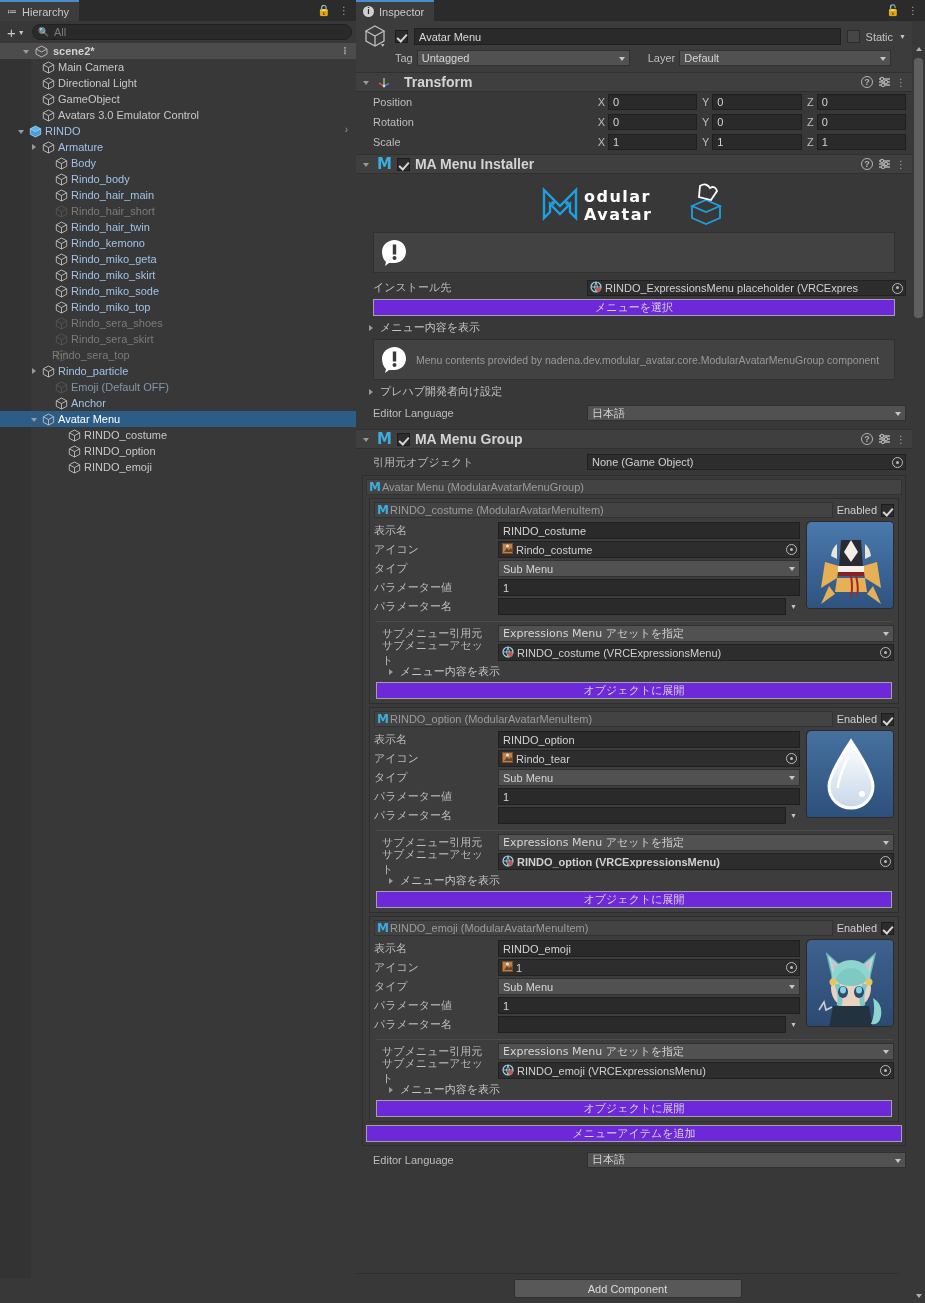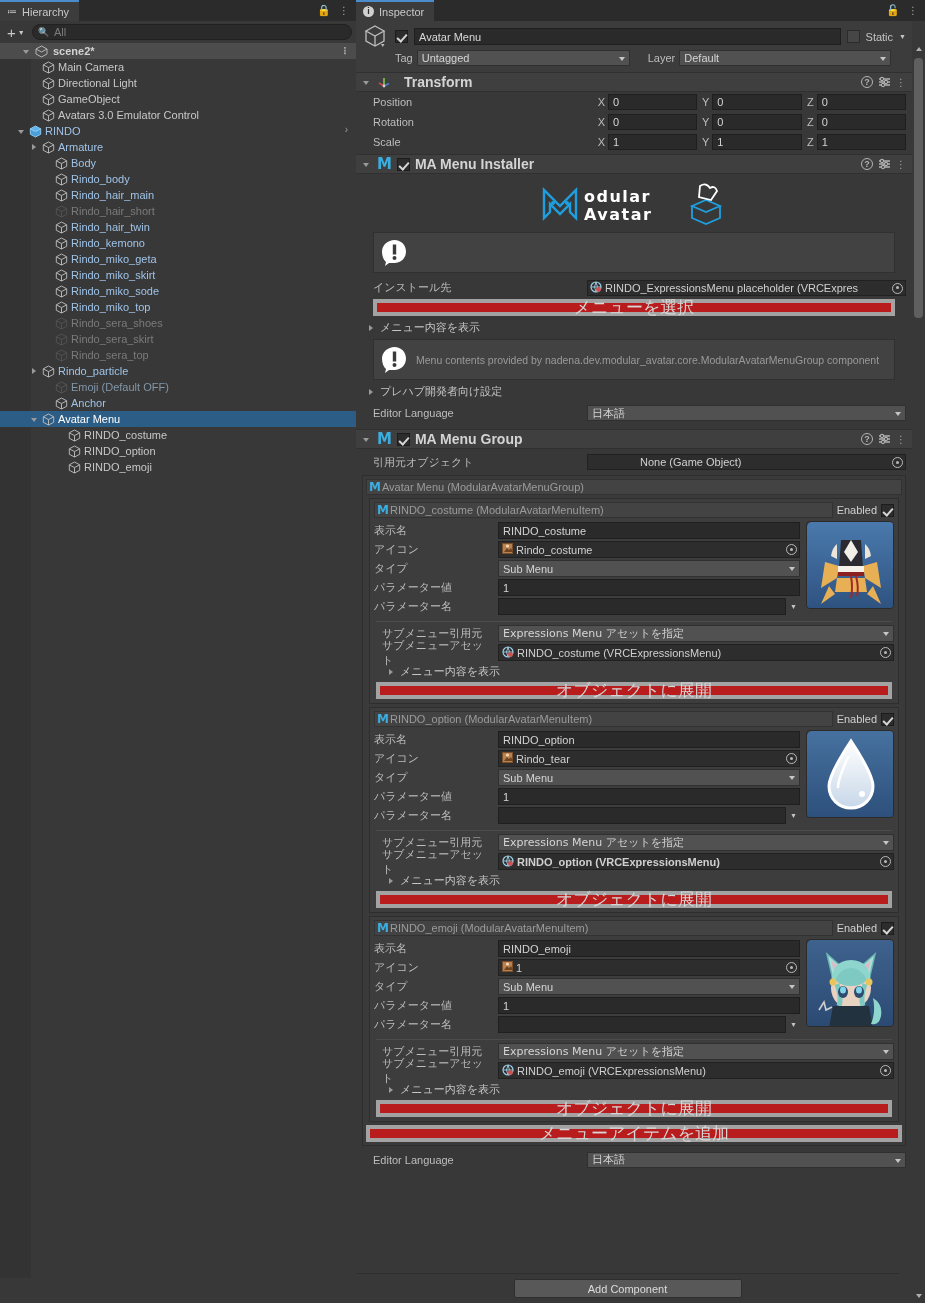--- a/index.html
+++ b/index.html
@@ -122,22 +122,22 @@
     display:flex; gap:8px; align-items:flex-start; padding:6px 7px;
   }
   .helpbox.small { margin:0 17px; }
   .excl { width:27px;height:27px; flex:0 0 27px; }
   .helptxt { font-size:10.5px; color:#c8c8c8; line-height:14px; }
   .helptxt.gray { color:#9a9a9a; font-size:10.5px; }
 
   .foldout { display:flex; align-items:center; gap:3px; padding:4px 0 4px 8px; color:#c6c6c6; font-size:11px; }
 
   .fullbtn {
-    height:17px; background:#b91c1c; border:4px solid #a3a3a3; color:#d6d6d6;
-    display:flex; align-items:center; justify-content:center; font-size:17px;
+    height:17px; background:#6d28d9; border:1px solid #a3a3a3; color:#d6d6d6;
+    display:flex; align-items:center; justify-content:center; font-size:11px;
   }
 
   .objfield {
     flex:1; height:16px; background:#2d2d2d; border:1px solid #212121; color:#d0d0d0;
     font-size:11px; display:flex; align-items:center; padding:0 2px; gap:3px; position:relative; overflow:hidden;
   }
   .objfield .pick {
     position:absolute; right:2px; top:2px; width:11px;height:11px; border-radius:50%;
     border:1.5px solid #b9b9b9;
   }
@@ -364,21 +364,21 @@
   <path d="M6.5 6.6 L6.5 12" fill="none" stroke="#b9b9b9" stroke-width="0.95"></path>
               </svg></span>
             <span class="lbl" style="margin-left:71px;">Rindo_sera_skirt</span>
           </div>
           <div class="row dim">
             <span class="cubeicon" style="position:absolute;left:55px;top:1.5px;"><svg width="13" height="13" viewBox="0 0 13 13" style="opacity:0.45">
   <path d="M6.5 1 L11.7 3.8 L6.5 6.6 L1.3 3.8 Z" fill="none" stroke="#b9b9b9" stroke-width="0.95"></path>
   <path d="M1.3 3.8 L1.3 9.3 L6.5 12 L11.7 9.3 L11.7 3.8" fill="none" stroke="#b9b9b9" stroke-width="0.95"></path>
   <path d="M6.5 6.6 L6.5 12" fill="none" stroke="#b9b9b9" stroke-width="0.95"></path>
               </svg></span>
-            <span class="lbl" style="margin-left:71px;">Rindo_sera_top</span>
+            <span class="lbl" style="margin-left:52px;">Rindo_sera_top</span>
           </div>
           <div class="row">
             <span class="arrow r" style="position:absolute;left:29px;top:2.5px;"></span>
             <span class="cubeicon" style="position:absolute;left:42px;top:1.5px;"><svg width="13" height="13" viewBox="0 0 13 13" style="opacity:1">
   <path d="M6.5 1 L11.7 3.8 L6.5 6.6 L1.3 3.8 Z" fill="none" stroke="#b9b9b9" stroke-width="0.95"></path>
   <path d="M1.3 3.8 L1.3 9.3 L6.5 12 L11.7 9.3 L11.7 3.8" fill="none" stroke="#b9b9b9" stroke-width="0.95"></path>
   <path d="M6.5 6.6 L6.5 12" fill="none" stroke="#b9b9b9" stroke-width="0.95"></path>
               </svg></span>
             <span class="lbl" style="margin-left:58px;">Rindo_particle</span>
           </div>
@@ -666,21 +666,21 @@
               <circle cx="5" cy="9" r="1.6" fill="#3f3f3f" stroke="#b3b3b3" stroke-width="1.1"></circle>
             </svg>
           </span>
           <span class="threedots">⋮</span>
         </div>
 
         <div class="comp-body">
           <div class="fieldrow" style="padding:4px 6px 2px 17px;height:24px;">
             <span class="fl jp" style="flex:0 0 210px;width:210px;">引用元オブジェクト</span>
             <span class="objfield">
-              <span style="padding-left:2px;margin-left:48px;">None (Game Object)</span>
+              <span style="padding-left:2px;">None (Game Object)</span>
               <i class="pick"></i>
             </span>
           </div>
 
           <div class="boxL1">
             <div class="hdrfield">
               <span class="milogo" style="font-size:12px;line-height:12px;margin-right:1px;">M</span>
               <span>Avatar Menu (ModularAvatarMenuGroup)</span>
               <i class="pick" style="top:1px;"></i>
             </div>

